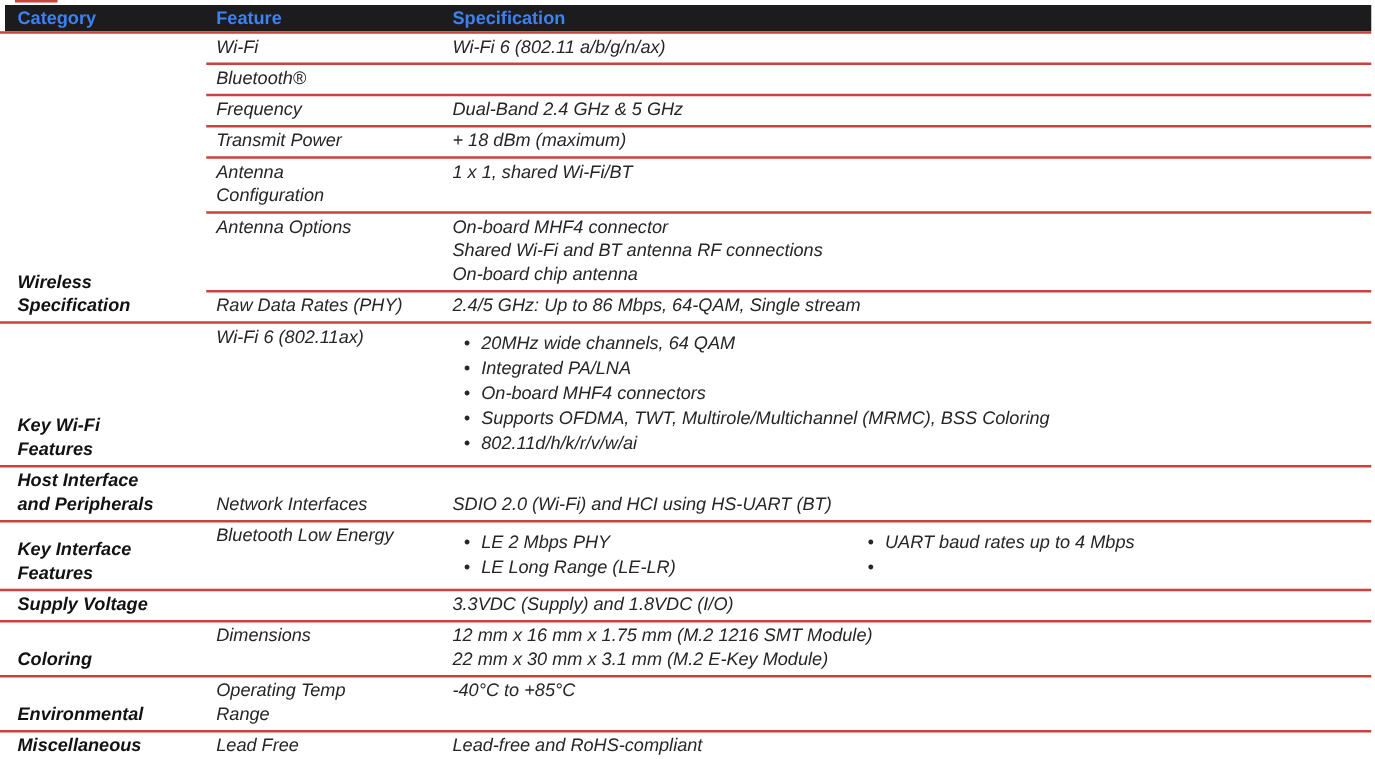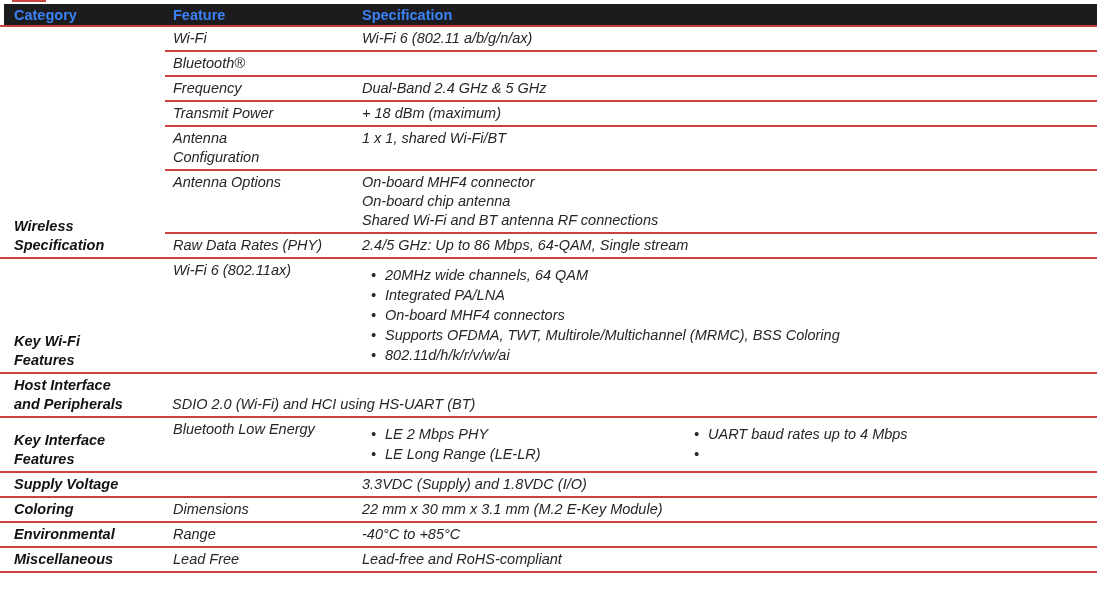--- a/index.html
+++ b/index.html
@@ -99,22 +99,22 @@
           <div class="spec-cell">
               <div class="t-line">1 x 1, shared Wi-Fi/BT</div>
             </div>
         </div>
         <div class="row">
           <div class="feat-cell">
               <div class="t-line">Antenna Options</div>
             </div>
           <div class="spec-cell">
             <div class="t-line">On-board MHF4 connector</div>
+            <div class="t-line">Shared Wi-Fi and BT antenna RF connections</div>
             <div class="t-line">On-board chip antenna</div>
-            <div class="t-line">Shared Wi-Fi and BT antenna RF connections</div>
           </div>
         </div>
         <div class="row">
           <div class="feat-cell">
               <div class="t-line">Raw Data Rates (PHY)</div>
             </div>
           <div class="spec-cell">
               <div class="t-line">2.4/5 GHz: Up to 86 Mbps, 64-QAM, Single stream</div>
             </div>
         </div>
@@ -159,20 +159,23 @@
       </div>
     </div>
 
     <div class="group">
       <div class="cat-cell">
         <div class="cat-line">Host Interface</div>
         <div class="cat-line">and Peripherals</div>
       </div>
       <div class="rows">
         <div class="row">
+          <div class="feat-cell">
+              <div class="t-line">Network Interfaces</div>
+            </div>
           <div class="spec-cell">
               <div class="t-line">SDIO 2.0 (Wi-Fi) and HCI using HS-UART (BT)</div>
             </div>
         </div>
       </div>
     </div>
 
     <div class="group">
       <div class="cat-cell">
         <div class="cat-line">Key Interface</div>
@@ -227,33 +230,35 @@
     <div class="group">
       <div class="cat-cell">
         <div class="cat-line">Coloring</div>
       </div>
       <div class="rows">
         <div class="row">
           <div class="feat-cell">
               <div class="t-line">Dimensions</div>
             </div>
           <div class="spec-cell">
+            <div class="t-line">12 mm x 16 mm x 1.75 mm (M.2 1216 SMT Module)</div>
             <div class="t-line">22 mm x 30 mm x 3.1 mm (M.2 E-Key Module)</div>
           </div>
         </div>
       </div>
     </div>
 
     <div class="group">
       <div class="cat-cell">
         <div class="cat-line">Environmental</div>
       </div>
       <div class="rows">
         <div class="row">
           <div class="feat-cell">
+            <div class="t-line">Operating Temp</div>
             <div class="t-line">Range</div>
           </div>
           <div class="spec-cell">
               <div class="t-line">-40°C to +85°C</div>
             </div>
         </div>
       </div>
     </div>
 
     <div class="group">

